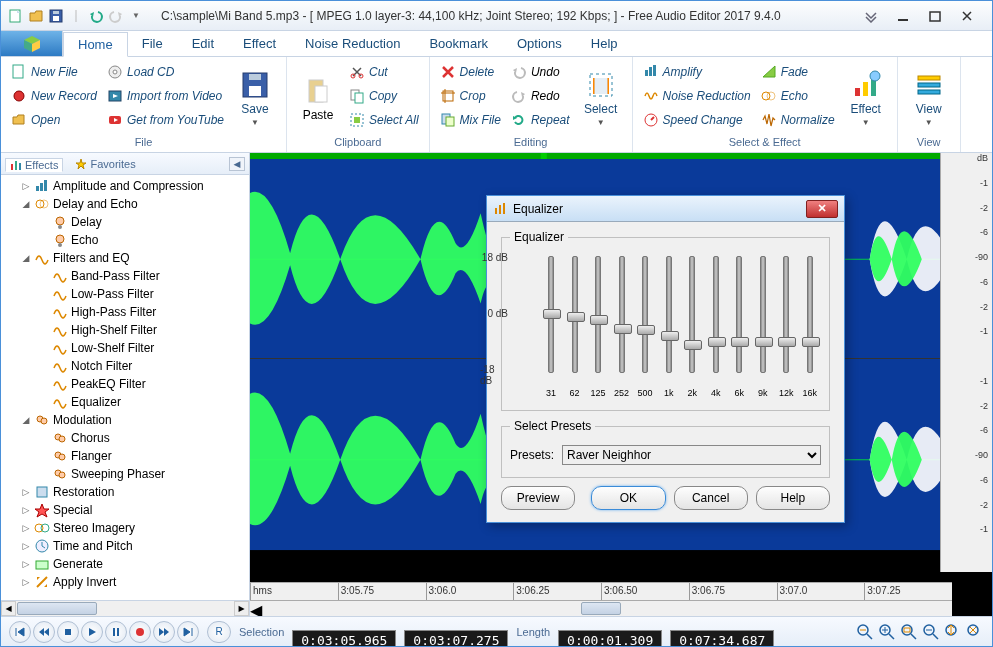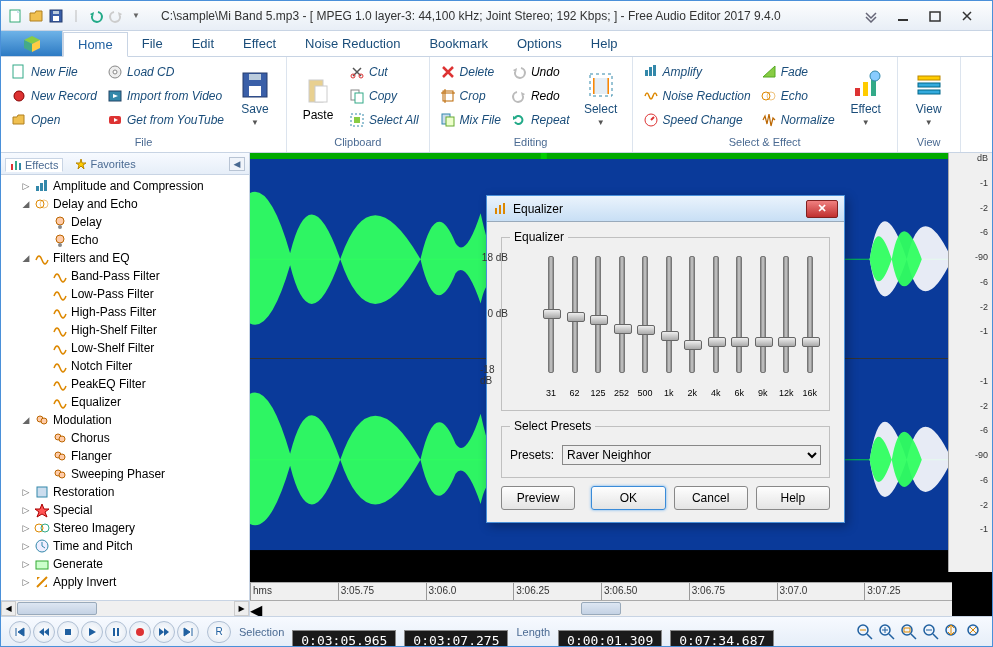--- a/index.html
+++ b/index.html
@@ -38,21 +38,21 @@
 .tree .node .nic { width: 16px; height: 16px; flex-shrink: 0; }
 .tree .lvl1 { padding-left: 20px; }
 .tree .lvl2 { padding-left: 38px; }
 .hscroll { height: 16px; border-top: 1px solid #c8d4e4; background: #f0f0f0; position: relative; }
 .hscroll .thumb { position: absolute; left: 16px; top: 1px; height: 13px; width: 80px; background: linear-gradient(#dde6f2,#c4d2e4); border: 1px solid #9ab; border-radius: 2px; }
 .hscroll .arr { position:absolute; top:0; width:15px; height:15px; background:#eee; border:1px solid #ccc; font-size:8px; display:flex;align-items:center;justify-content:center;}
 .wavearea { flex: 1; position: relative; background: #000; overflow: hidden; }
 .wave-canvas { position: absolute; inset: 0; }
 .timeruler { position: absolute; left: 0; right: 40px; bottom: 16px; height: 18px; background: #f0f0f0; border-top: 1px solid #aaa; display: flex; font-size: 10px; color: #333; }
 .timeruler .tick { flex:1; border-left:1px solid #999; padding-left:2px; padding-top:2px;}
-.dbscale { position: absolute; right: 0; top: 0; bottom: 44px; width: 44px; background: #f0f0f0; border-left: 1px solid #aaa; font-size: 9px; color: #333; }
+.dbscale { position: absolute; right: 0; top: 0; bottom: 44px; width: 52px; background: #f0f0f0; border-left: 1px solid #aaa; font-size: 9px; color: #333; }
 .dbscale .dbrow { position:absolute; right:4px; }
 .wavehscroll { position:absolute; left:0; right:40px; bottom:0; height:16px; background:#f0f0f0; border-top:1px solid #aaa;}
 .wavehscroll .thumb{ position:absolute; left:50%; margin-left:-20px; top:1px; height:13px; width:40px; background:linear-gradient(#dde6f2,#c4d2e4); border:1px solid #9ab; border-radius:2px;}
 .statusbar { position: absolute; left: 0; right: 0; bottom: 0; height: 30px; background: linear-gradient(#f7faff,#e6eef8); border-top: 1px solid #c8d4e4; display: flex; align-items: center; padding: 0 8px; gap: 8px; font-size: 11px; }
 .transport { display: flex; gap: 2px; }
 .tbtn { width: 22px; height: 22px; border-radius: 11px; border: 1px solid #b0c0d4; background: radial-gradient(#fff,#e0e8f2); display: flex; align-items: center; justify-content: center; font-size: 10px; color: #2060a0; }
 .status-field { background: #1a1a1a; color: #fff; padding: 2px 8px; font-family: monospace; font-size: 13px; border: 1px solid #888; margin-top: 17px; }
 .zoom-tools { margin-left: auto; display: flex; gap: 4px; }
 .zoom-tools .zt { width: 18px; height: 18px; }
 
@@ -65,21 +65,21 @@
 .dialog legend { font-size: 12px; padding: 0 4px; }
 .eq-sliders { display: flex; justify-content: space-between; height: 150px; padding: 4px 0; position: relative; }
 .eq-labels { position: absolute; left: -30px; top: 0; bottom: 14px; width: 28px; font-size: 10px; color: #333; }
 .eq-col { display: flex; flex-direction: column; align-items: center; width: 22px; }
 .eq-track { width: 6px; height: 120px; background: linear-gradient(90deg,#888,#ccc,#888); border: 1px solid #777; position: relative; border-radius:2px;}
 .eq-thumb { position: absolute; left: -6px; width: 18px; height: 10px; background: linear-gradient(#eee,#aaa); border: 1px solid #666; border-radius: 2px; }
 .eq-freq { font-size: 9px; margin-top: 15px; }
 .presets-row { display: flex; align-items: center; gap: 8px; padding: 4px 0; }
 .presets-row select { flex: 1; font-size: 12px; height: 20px; border:1px solid #888;}
 .dlg-buttons { display: flex; gap: 8px; justify-content: flex-start; }
-.dlg-buttons .pbtn { width: 88px; height: 24px; border: 1px solid #888; background: linear-gradient(#fefefe,#e4e4e4); font-size: 12px; border-radius: 3px; }
+.dlg-buttons .pbtn { width: 88px; height: 24px; border: 1px solid #888; background: linear-gradient(#fefefe,#e4e4e4); font-size: 12px; border-radius: 10px; }
 .dlg-buttons .pbtn.default { border: 1px solid #3a8bd8; box-shadow: 0 0 3px #6ab0f0; }
 .dlg-buttons .spacer { flex: 1; }
 svg { display: block; }
 </style>
 </head>
 <body>
 
 <div class="titlebar">
   <div class="qat">
     <span class="qicon">

